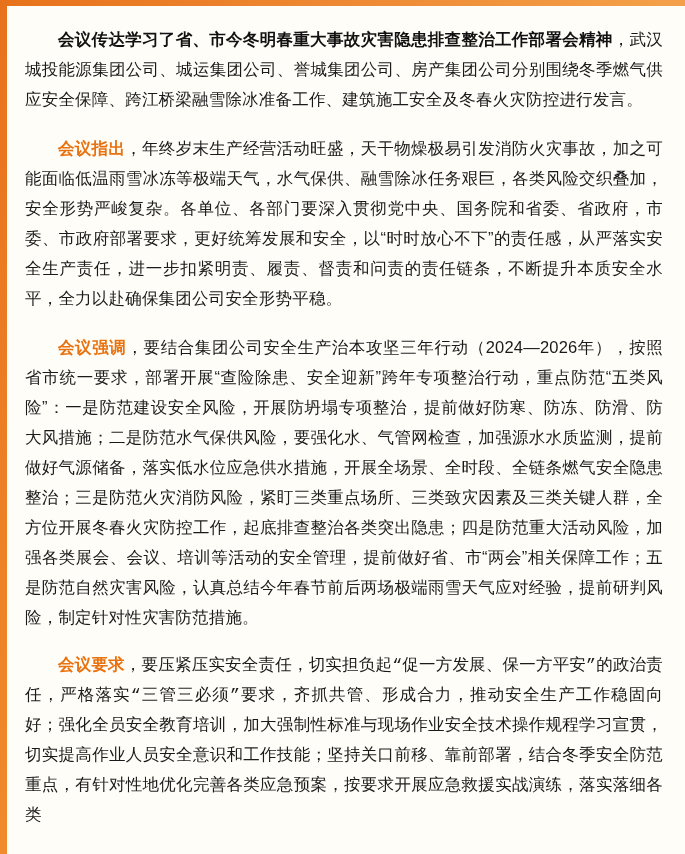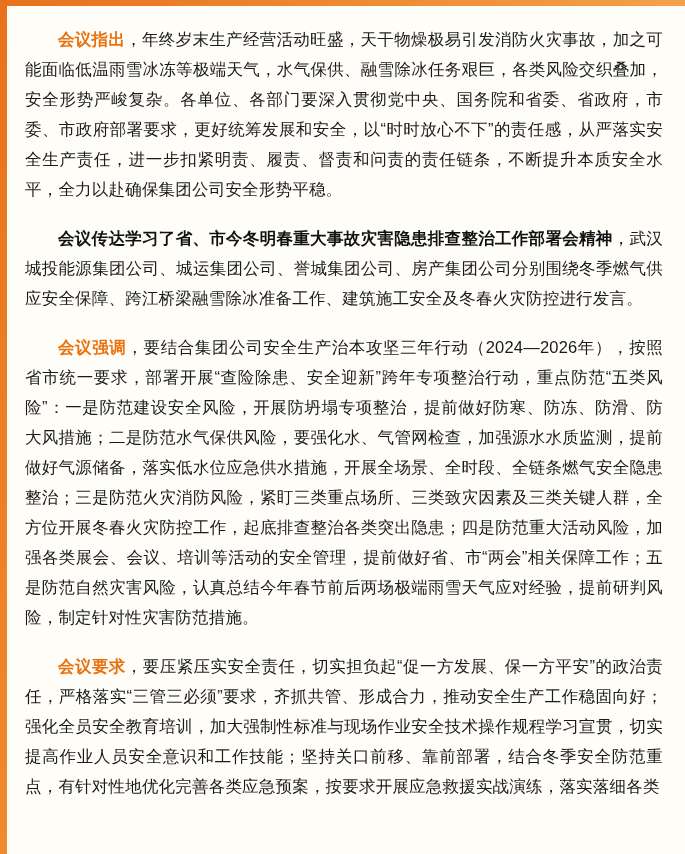--- a/index.html
+++ b/index.html
@@ -51,45 +51,46 @@
     font-size: 16.5px;
     line-height: 30px;
     color: #1a1a1a;
     text-align: justify;
     text-justify: inter-ideograph;
     text-indent: 2em;
     letter-spacing: 0.2px;
   }
   p.para:last-child {
     margin-bottom: 0;
+    font-family: Liberation Mono, monospace;
   }
   .lead {
     color: #e8720f;
     font-weight: bold;
   }
   .strong-black {
     font-weight: bold;
     color: #111111;
   }
 </style>
 </head>
 <body>
 
 <div class="page">
   <div class="edge-top"></div>
   <div class="edge-left"></div>
 
   <div class="content">
 
     <p class="para">
-      <span class="lead">会议指出</span><span>，年终岁末生产经营活动旺盛，天干物燥极易引发消防火灾事故，加之可能面临低温雨雪冰冻等极端天气，水气保供、融雪除冰任务艰巨，各类风险交织叠加，安全形势严峻复杂。各单位、各部门要深入贯彻党中央、国务院和省委、省政府，市委、市政府部署要求，更好统筹发展和安全，以“时时放心不下”的责任感，从严落实安全生产责任，进一步扣紧明责、履责、督责和问责的责任链条，不断提升本质安全水平，全力以赴确保集团公司安全形势平稳。</span>
+      <span class="lead strong-black">会议传达学习了省、市今冬明春重大事故灾害隐患排查整治工作部署会精神</span><span>，武汉城投能源集团公司、城运集团公司、誉城集团公司、房产集团公司分别围绕冬季燃气供应安全保障、跨江桥梁融雪除冰准备工作、建筑施工安全及冬春火灾防控进行发言。</span>
     </p>
 
     <p class="para">
-      <span class="lead strong-black">会议传达学习了省、市今冬明春重大事故灾害隐患排查整治工作部署会精神</span><span>，武汉城投能源集团公司、城运集团公司、誉城集团公司、房产集团公司分别围绕冬季燃气供应安全保障、跨江桥梁融雪除冰准备工作、建筑施工安全及冬春火灾防控进行发言。</span>
+      <span class="lead">会议指出</span><span>，年终岁末生产经营活动旺盛，天干物燥极易引发消防火灾事故，加之可能面临低温雨雪冰冻等极端天气，水气保供、融雪除冰任务艰巨，各类风险交织叠加，安全形势严峻复杂。各单位、各部门要深入贯彻党中央、国务院和省委、省政府，市委、市政府部署要求，更好统筹发展和安全，以“时时放心不下”的责任感，从严落实安全生产责任，进一步扣紧明责、履责、督责和问责的责任链条，不断提升本质安全水平，全力以赴确保集团公司安全形势平稳。</span>
     </p>
 
     <p class="para">
       <span class="lead">会议强调</span><span>，要结合集团公司安全生产治本攻坚三年行动（2024—2026年），按照省市统一要求，部署开展“查险除患、安全迎新”跨年专项整治行动，重点防范“五类风险”：一是防范建设安全风险，开展防坍塌专项整治，提前做好防寒、防冻、防滑、防大风措施；二是防范水气保供风险，要强化水、气管网检查，加强源水水质监测，提前做好气源储备，落实低水位应急供水措施，开展全场景、全时段、全链条燃气安全隐患整治；三是防范火灾消防风险，紧盯三类重点场所、三类致灾因素及三类关键人群，全方位开展冬春火灾防控工作，起底排查整治各类突出隐患；四是防范重大活动风险，加强各类展会、会议、培训等活动的安全管理，提前做好省、市“两会”相关保障工作；五是防范自然灾害风险，认真总结今年春节前后两场极端雨雪天气应对经验，提前研判风险，制定针对性灾害防范措施。</span>
     </p>
 
     <p class="para">
       <span class="lead">会议要求</span><span>，要压紧压实安全责任，切实担负起“促一方发展、保一方平安”的政治责任，严格落实“三管三必须”要求，齐抓共管、形成合力，推动安全生产工作稳固向好；强化全员安全教育培训，加大强制性标准与现场作业安全技术操作规程学习宣贯，切实提高作业人员安全意识和工作技能；坚持关口前移、靠前部署，结合冬季安全防范重点，有针对性地优化完善各类应急预案，按要求开展应急救援实战演练，落实落细各类</span>
     </p>
 

